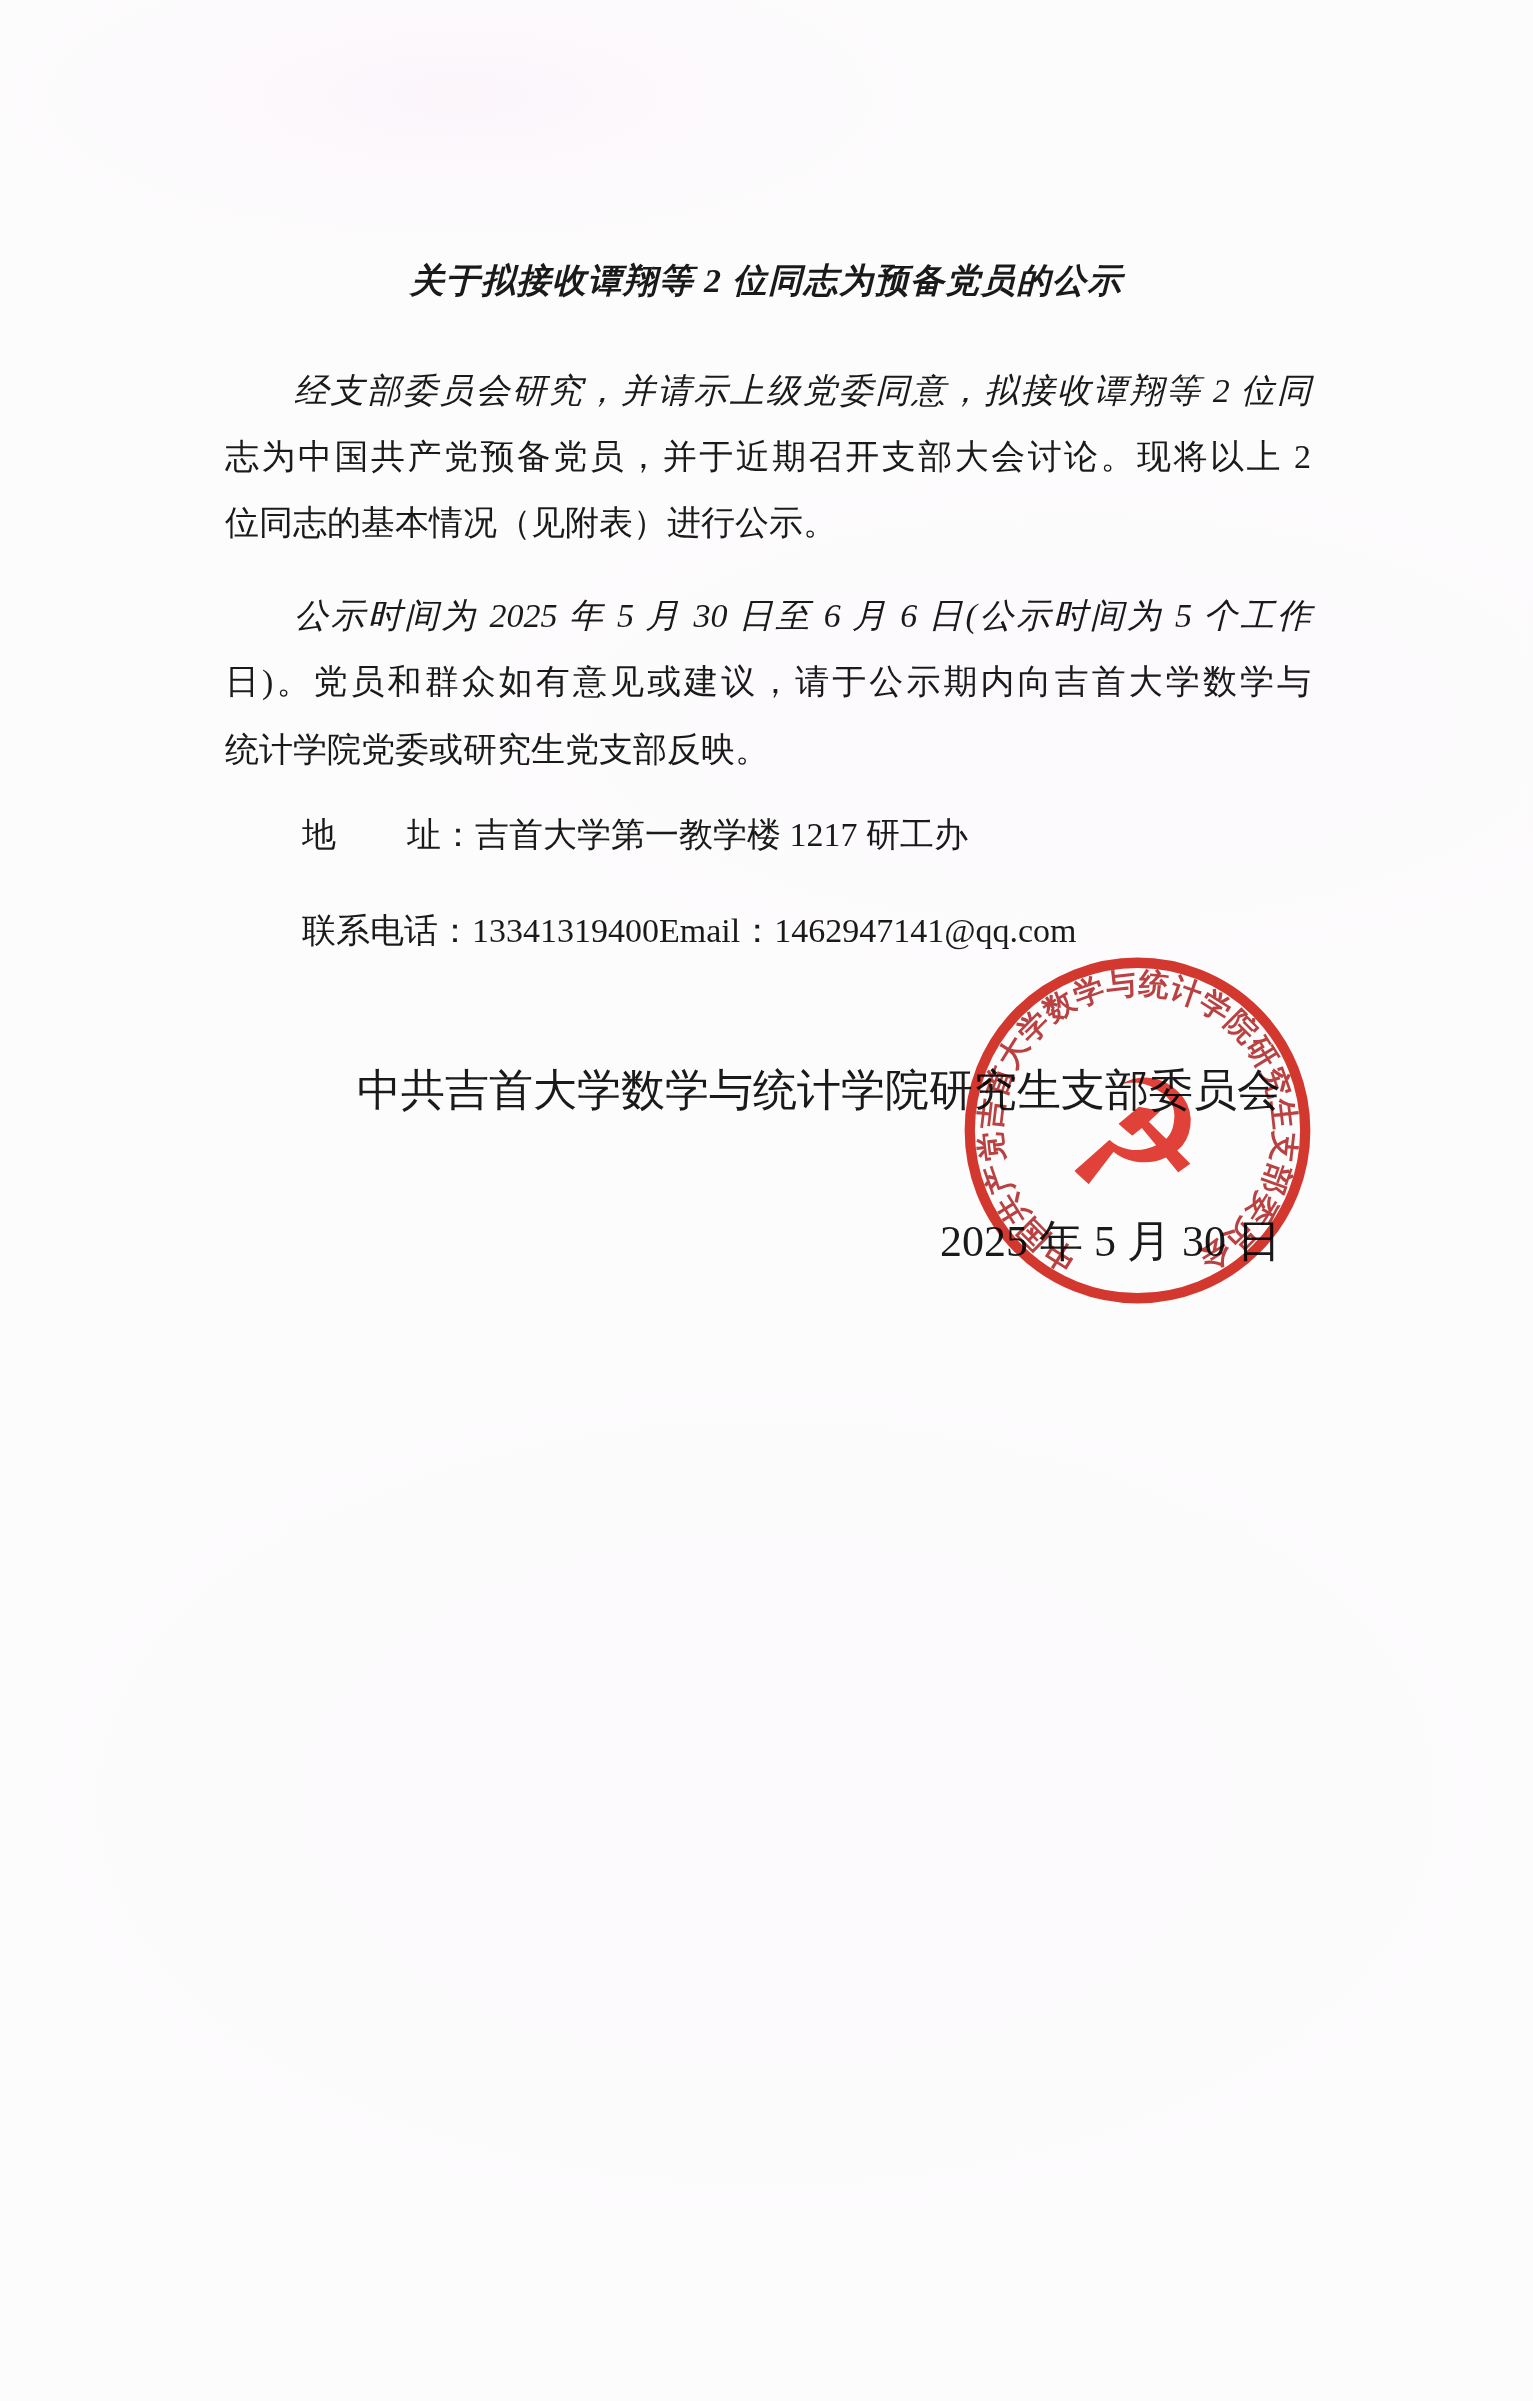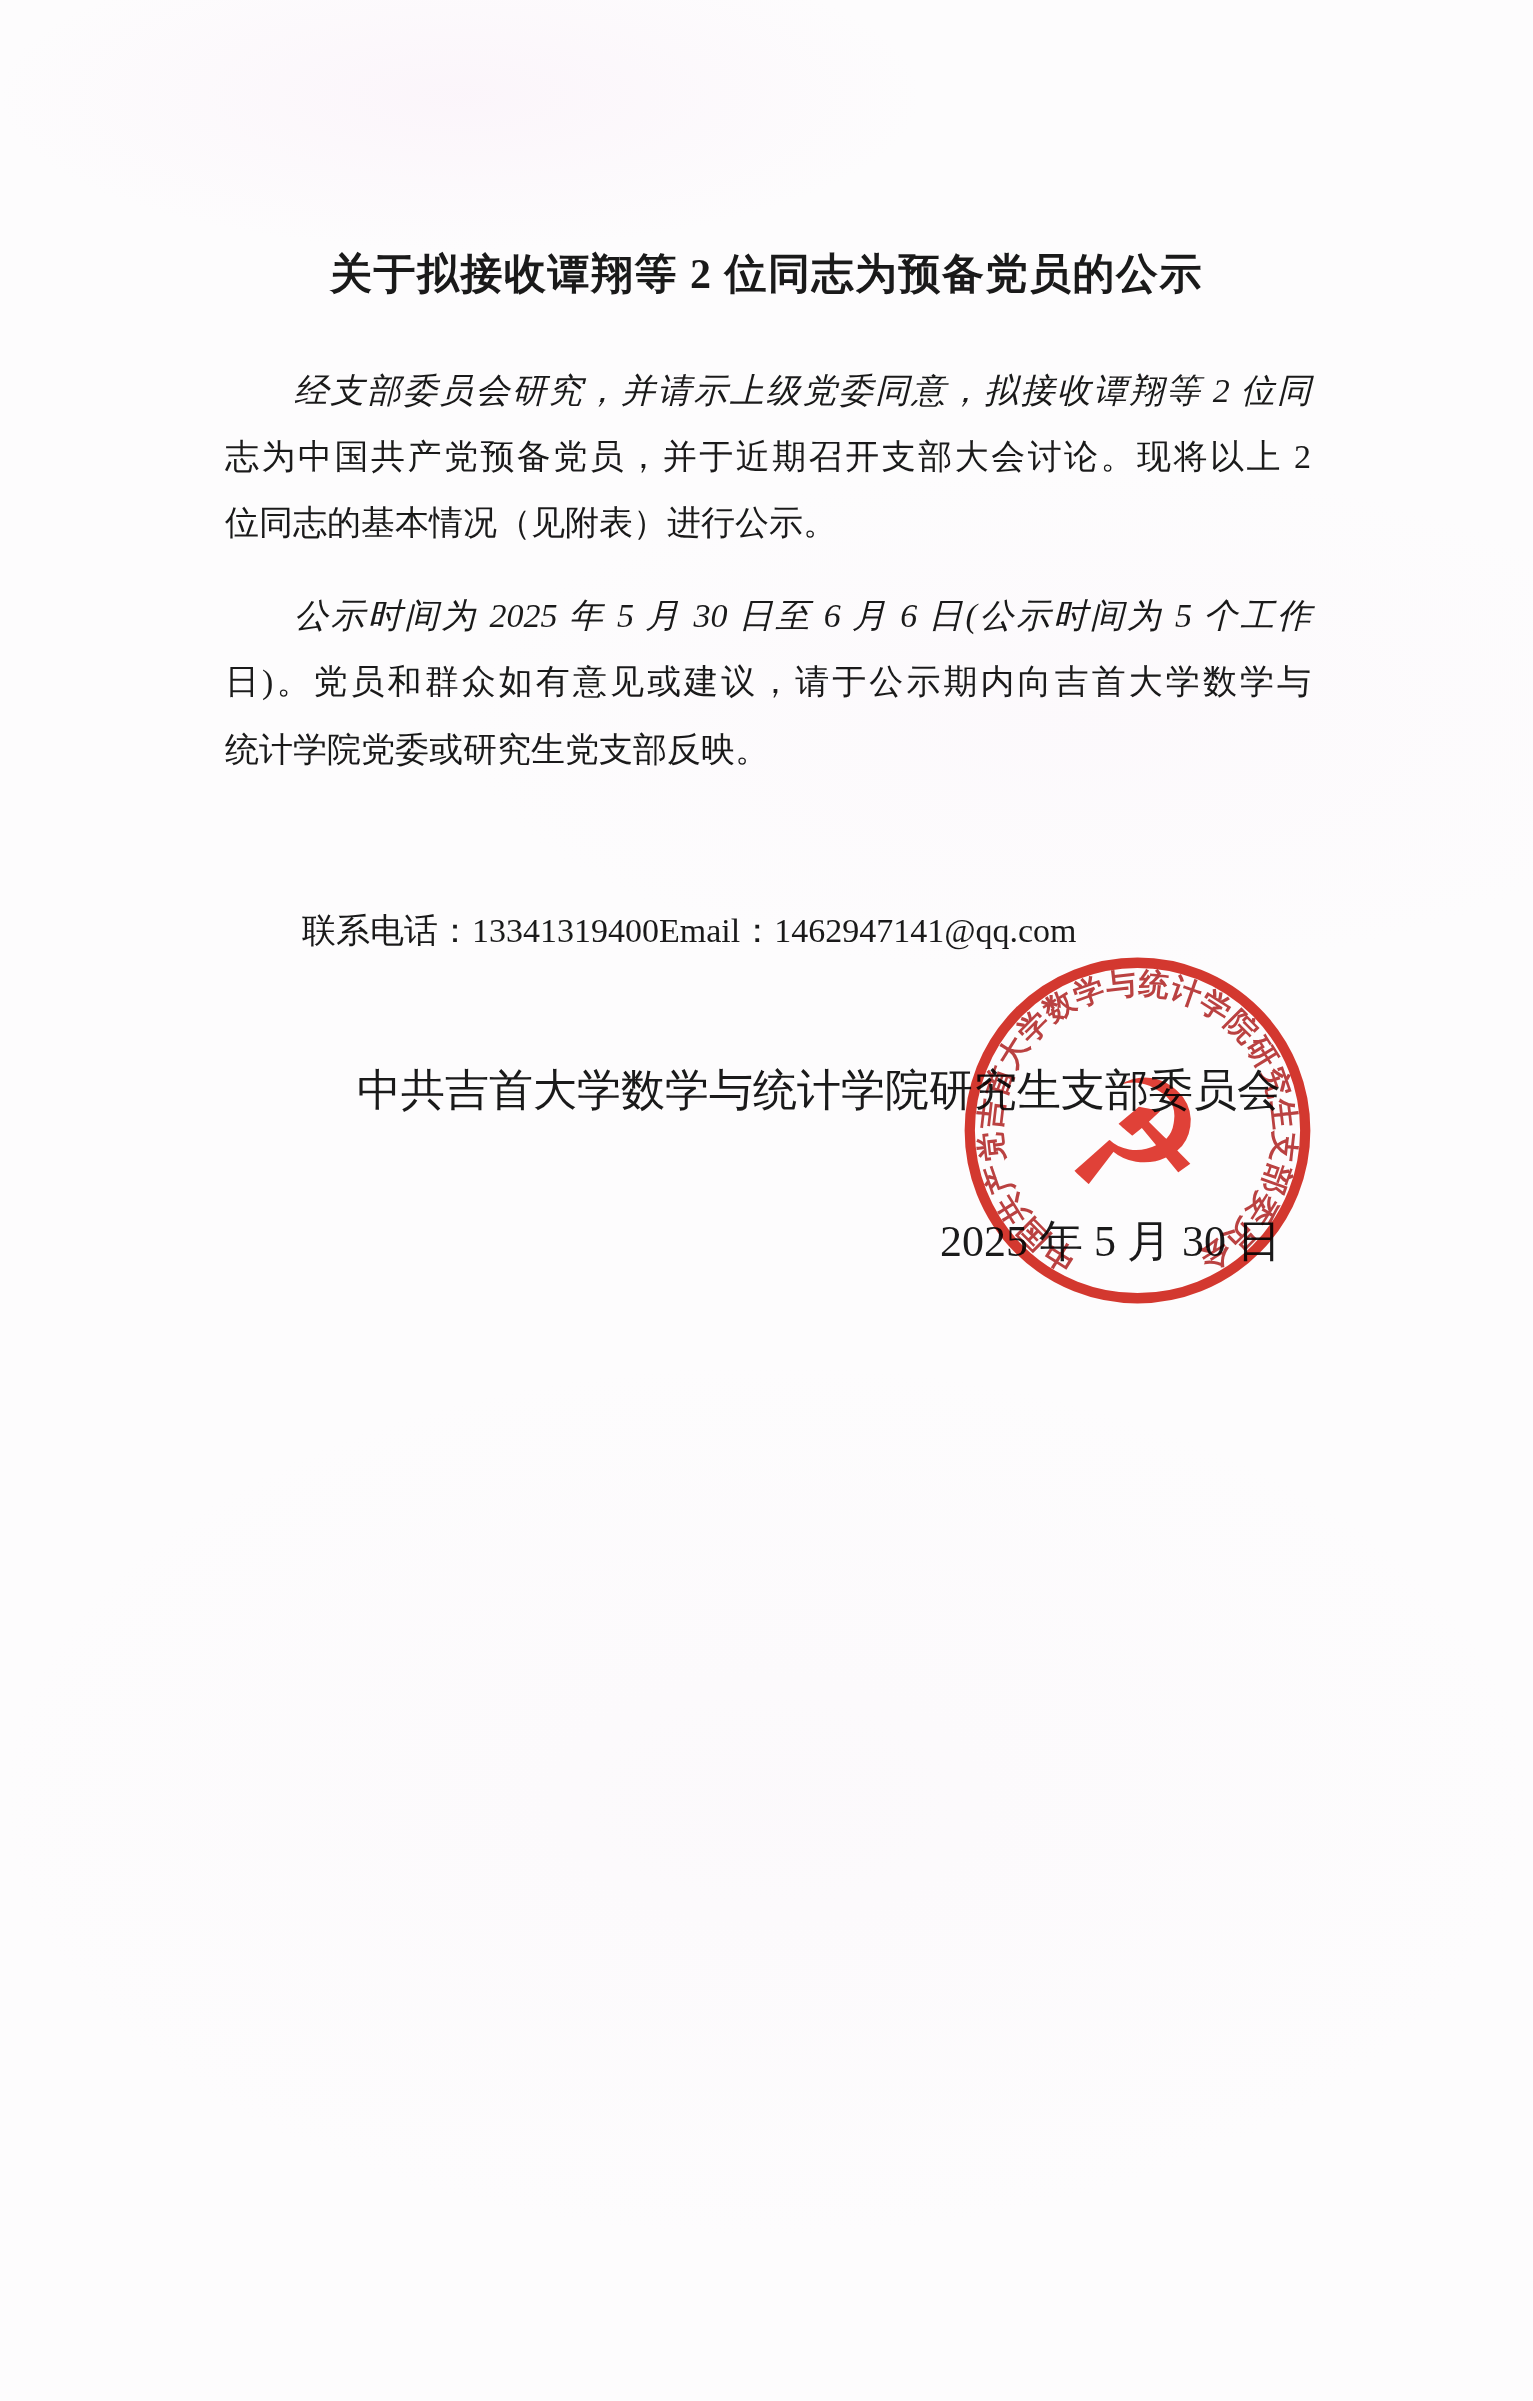--- a/index.html
+++ b/index.html
@@ -16,24 +16,25 @@
   .page::before{
     content:"";
     position:absolute;inset:0;
     background:
       radial-gradient(ellipse 662px 221px at 30% 4%, rgba(244,215,240,.18), transparent 70%),
       radial-gradient(ellipse 883px 368px at 70% 30%, rgba(246,228,244,.12), transparent 70%),
       radial-gradient(ellipse 1030px 589px at 50% 75%, rgba(240,225,240,.10), transparent 75%);
     pointer-events:none;
   }
   .title{
-    position:absolute;left:0;top:246px;width:100%;
+    position:absolute;left:0;top:258px;width:100%;
     text-align:center;
-    font-size:42px;font-weight:bold;
+    font-size:34px;font-weight:bold;
     letter-spacing:1.5px;
+    font-style:italic;
   }
   .line{
     position:absolute;left:225px;width:1086px;
     font-size:34px;line-height:46px;
   }
   .just{text-align:justify;text-align-last:justify;}
   .ind{text-indent:69px;font-style:italic;}
   .addr-gap{margin-left:71px;}
   .email-gap{}
   .sig{
@@ -64,20 +65,23 @@
   <div class="title">关于拟接收谭翔等 2 位同志为预备党员的公示</div>
 
   <div class="line just ind" style="top:368px">经支部委员会研究，并请示上级党委同意，拟接收谭翔等 2 位同</div>
   <div class="line just" style="top:434px">志为中国共产党预备党员，并于近期召开支部大会讨论。现将以上 2</div>
   <div class="line" style="top:500px">位同志的基本情况（见附表）进行公示。</div>
 
   <div class="line just ind" style="top:593px">公示时间为 2025 年 5 月 30 日至 6 月 6 日(公示时间为 5 个工作</div>
   <div class="line" style="top:727px">统计学院党委或研究生党支部反映。</div>
   <div class="line just" style="top:659px">日)。党员和群众如有意见或建议，请于公示期内向吉首大学数学与</div>
 
+  <div class="line" style="top:812px;padding-left:77px">
+    <span>地</span><span class="addr-gap">址：吉首大学第一教学楼 1217 研工办</span>
+  </div>
 
   <div class="line" style="top:908px;padding-left:77px">
     <span>联系电话：13341319400</span><span class="email-gap">Email：1462947141@qq.com</span>
   </div>
 
   <div class="sig" style="top:1061px">中共吉首大学数学与统计学院研究生支部委员会</div>
 
   <div class="sig" style="top:1212px">2025 年 5 月 30 日</div>
 
   <svg class="stamp" viewBox="0 0 488 488" aria-hidden="true">

